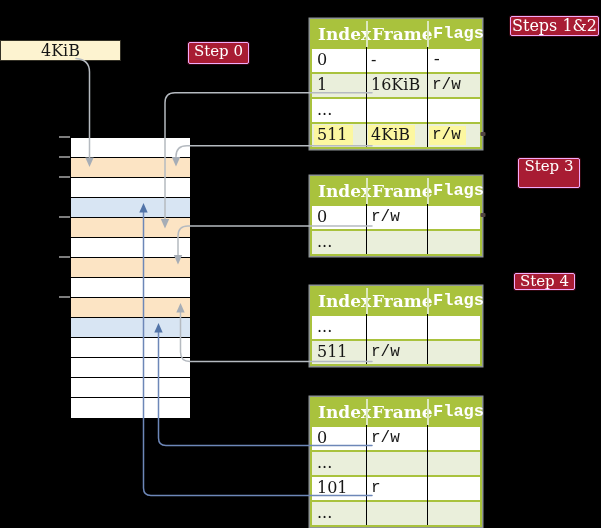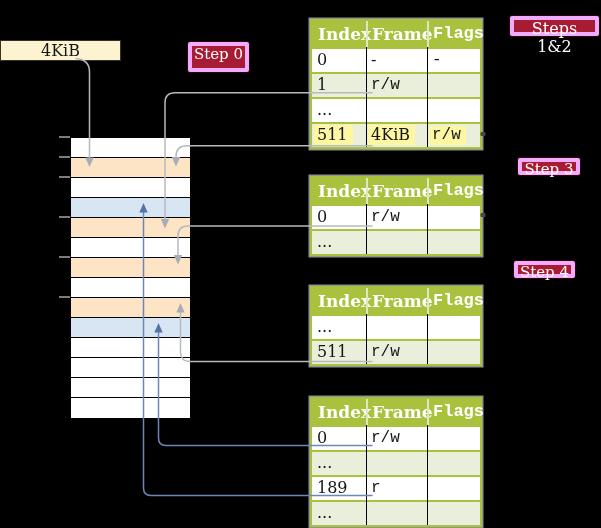--- a/index.html
+++ b/index.html
@@ -6,26 +6,26 @@
   #canvas{position:relative;width:601px;height:528px;background:#000;overflow:hidden;
           font-family:"DejaVu Serif","Liberation Serif",serif;}
 
   
   .framelabel{position:absolute;left:1px;top:41px;width:119px;height:19px;
     background:var(--cream);color:#151515;font-size:16px;line-height:19px;text-align:center;
     box-shadow:0 0 0 1px rgba(150,140,110,.35);}
 
   
   .badge{position:absolute;background:var(--red);color:#fff;text-align:center;
-    border:4px solid #f0abfc;border-radius:2px;box-sizing:border-box;
+    border:1px solid #f0abfc;border-radius:2px;box-sizing:border-box;
     box-shadow:0 0 0 1px rgba(60,8,18,.8);}
-  .badge.b0{left:188px;top:42px;width:61px;height:30px;font-size:15px;line-height:16px;}
+  .badge.b0{left:188px;top:42px;width:61px;height:22px;font-size:15px;line-height:16px;}
   .badge.b12{left:510px;top:16px;width:89px;height:20px;font-size:16px;line-height:18px;}
-  .badge.b3{left:518px;top:158px;width:62px;height:17px;font-size:15px;line-height:15px;}
-  .badge.b4{left:514px;top:261px;width:61px;height:17px;font-size:15px;line-height:15px;}
+  .badge.b3{left:518px;top:158px;width:62px;height:30px;font-size:15px;line-height:15px;}
+  .badge.b4{left:514px;top:273px;width:61px;height:17px;font-size:15px;line-height:15px;}
 
   
   .mstack{position:absolute;left:70px;top:137px;width:119px;border:1px solid #000;}
   .mrow{height:20px;box-sizing:border-box;border-bottom:1px solid #000;}
   .mrow:last-child{border-bottom:none;}
   .mrow.white{background:#ffffff;}
   .mrow.peach{background:var(--peach);}
   .mrow.blue{background:var(--blueframe);}
   .tick{position:absolute;left:59px;width:11px;height:2px;background:#7d7d7d;}
 
@@ -97,20 +97,21 @@
       <div class="th c2">Frame</div>
       <div class="th c3">Flags</div>
     </div>
     <div class="trow white">
       <div class="td c1">0</div>
       <div class="td c2">-</div>
       <div class="td c3">-</div>
     </div>
     <div class="trow green">
       <div class="td c1">1</div>
+      <div class="td c2">16KiB</div>
       <div class="td c3">r/w</div>
     </div>
     <div class="trow white">
       <div class="td c1">...</div>
       <div class="td c2"></div>
       <div class="td c3"></div>
     </div>
     <div class="trow green">
       <div class="td c1"><span class="hl">511</span></div>
       <div class="td c2"><span class="hl">4KiB</span></div>
@@ -173,21 +174,21 @@
     <div class="trow white">
       <div class="td c1">0</div>
       <div class="td c3">r/w</div>
     </div>
     <div class="trow green">
       <div class="td c1">...</div>
       <div class="td c2"></div>
       <div class="td c3"></div>
     </div>
     <div class="trow white">
-      <div class="td c1">189</div>
+      <div class="td c1">101</div>
       <div class="td c3">r</div>
     </div>
     <div class="trow green">
       <div class="td c1">...</div>
       <div class="td c2"></div>
       <div class="td c3"></div>
     </div>
     <div class="vline v1"></div>
     <div class="vline v2"></div>
     <div class="hdv v1"></div>

